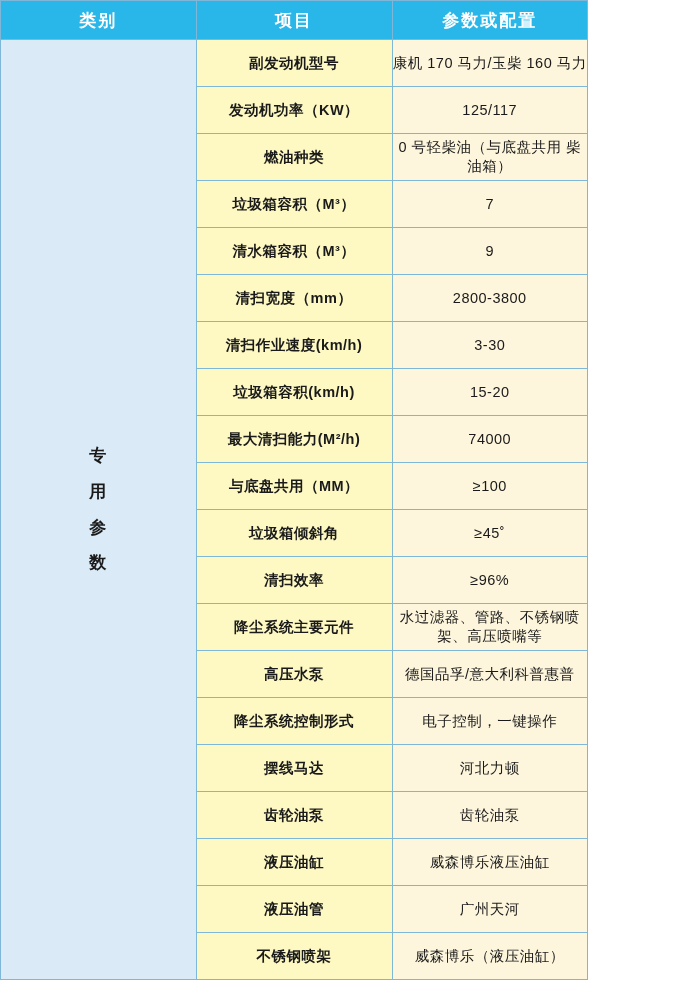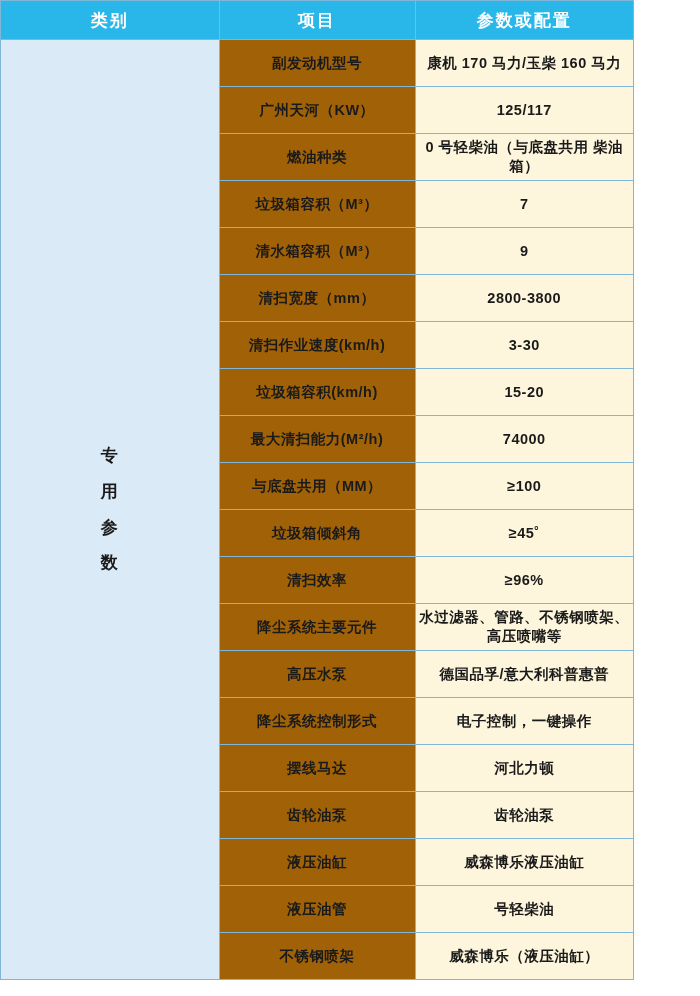--- a/index.html
+++ b/index.html
@@ -8,21 +8,21 @@
     background: #ffffff;
   }
   body {
     width: 700px;
     height: 996px;
     font-family: "Liberation Sans", "DejaVu Sans", sans-serif;
     color: #1a1a1a;
     overflow: hidden;
   }
   .spec-table {
-    width: 634px;
+    width: 588px;
     border-collapse: collapse;
     table-layout: fixed;
   }
   .spec-table td, .spec-table th {
     border: 1px solid #7fb7d8;
     padding: 0;
     text-align: center;
     vertical-align: middle;
   }
   .head-cell {
@@ -41,31 +41,31 @@
     font-size: 17px;
     width: 110px;
     line-height: 2.1;
     letter-spacing: 1px;
   }
   .cat-inner {
     display: block;
     white-space: pre-line;
   }
   .item-cell {
-    background: #a16207;
+    background: #fef9c3;
     font-size: 14.5px;
     font-weight: bold;
     color: #1a1a1a;
     height: 46px;
     letter-spacing: 0.5px;
   }
   .value-cell {
     background: #fdf6dc;
     font-size: 14.5px;
-    font-weight: bold;
+    font-weight: normal;
     color: #1a1a1a;
     height: 46px;
     letter-spacing: 0.5px;
   }
   .col-item { width: 195px; }
 </style>
 </head>
 <body>
 
 <table class="spec-table">
@@ -81,21 +81,21 @@
       <td class="cat-cell" rowspan="20">
           <span class="cat-inner">专
 用
 参
 数</span>
         </td>
       <td class="item-cell">副发动机型号</td>
       <td class="value-cell">康机 170 马力/玉柴 160 马力</td>
     </tr>
     <tr>
-      <td class="item-cell">广州天河（KW）</td>
+      <td class="item-cell">发动机功率（KW）</td>
       <td class="value-cell">125/117</td>
     </tr>
     <tr>
       <td class="item-cell">燃油种类</td>
       <td class="value-cell">0 号轻柴油（与底盘共用  柴油箱）</td>
     </tr>
     <tr>
       <td class="item-cell">垃圾箱容积（M³）</td>
       <td class="value-cell">7</td>
     </tr>
@@ -150,20 +150,20 @@
     <tr>
       <td class="item-cell">齿轮油泵</td>
       <td class="value-cell">齿轮油泵</td>
     </tr>
     <tr>
       <td class="item-cell">液压油缸</td>
       <td class="value-cell">威森博乐液压油缸</td>
     </tr>
     <tr>
       <td class="item-cell">液压油管</td>
-      <td class="value-cell">号轻柴油</td>
+      <td class="value-cell">广州天河</td>
     </tr>
     <tr>
       <td class="item-cell">不锈钢喷架</td>
       <td class="value-cell">威森博乐（液压油缸）</td>
     </tr>
   </tbody>
 </table>
 
 </body></html>

